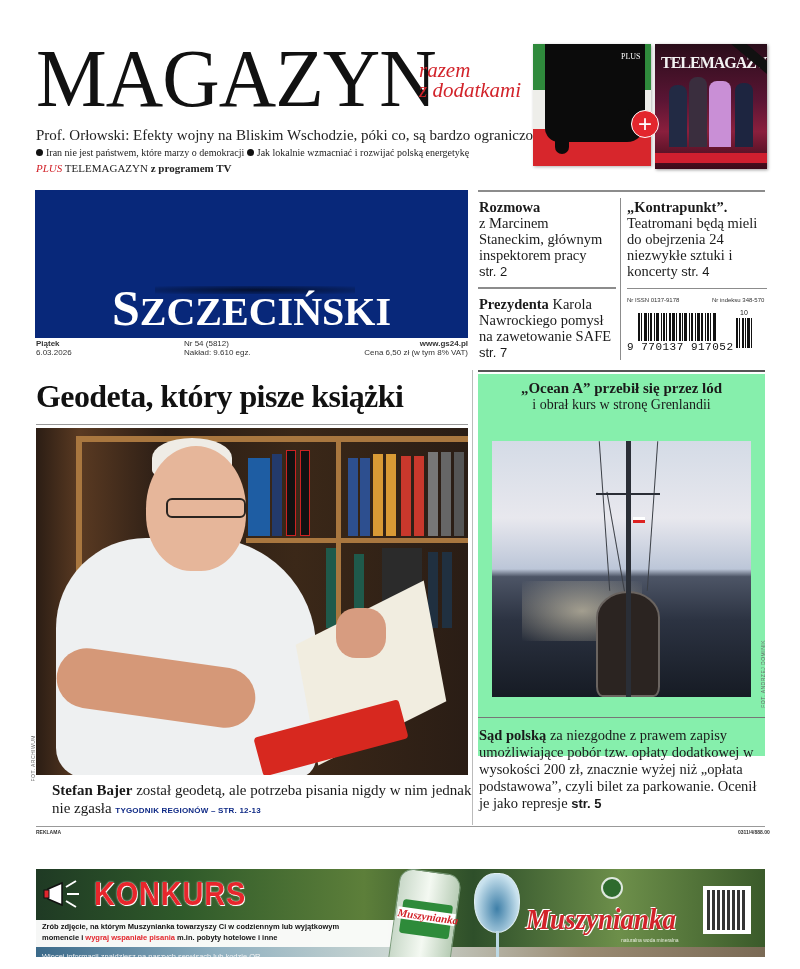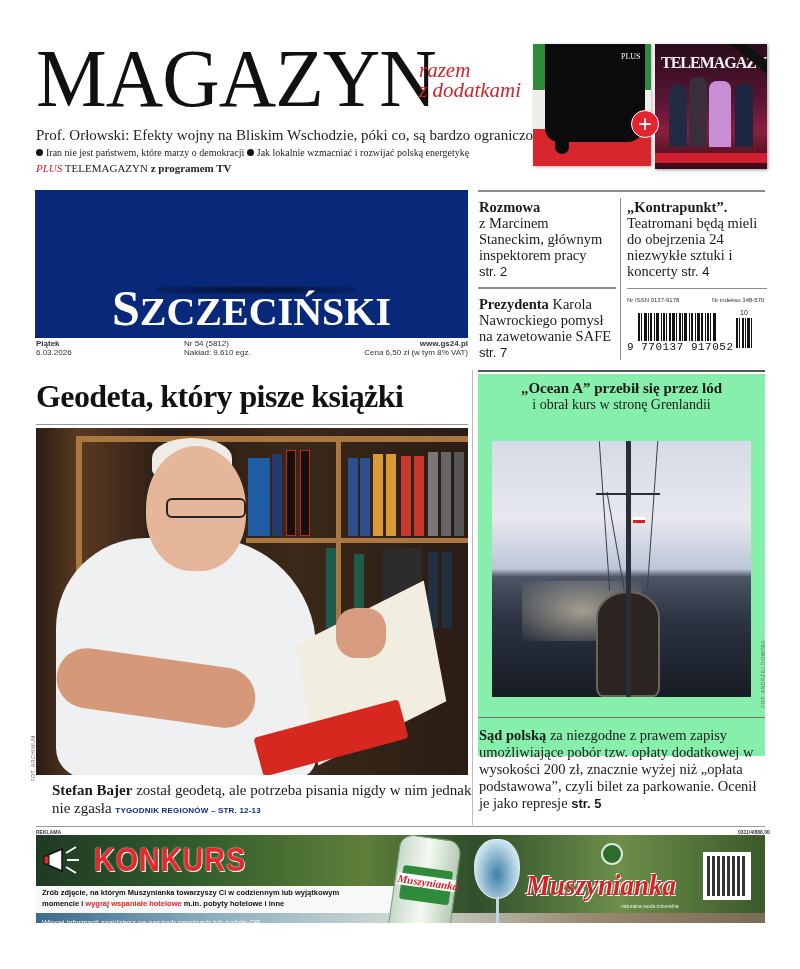--- a/index.html
+++ b/index.html
@@ -112,21 +112,21 @@
   
   .rule-sad { left: 478px; top: 717px; width: 287px; height: 1px; background: #777; }
   .t-sad { left: 479px; top: 727px; width: 290px; font-family: "Liberation Serif", serif; font-size: 14.5px; line-height: 17px; color:#1a1a1a; }
   .t-sad b { font-weight:bold; }
   .t-sad .str { font-family: "Liberation Sans", sans-serif; font-weight: bold; font-size: 13px; }
 
   
   .rule-ad { left: 36px; top: 826px; width: 729px; height: 1px; background: #999; }
   .ad-label { left: 36px; top: 829px; font-family:"Liberation Sans", sans-serif; font-size: 5px; font-weight:bold; color:#333; }
   .ad-code { left: 738px; top: 829px; font-family:"Liberation Sans", sans-serif; font-size: 5px; font-weight:bold; color:#333; }
-  .ad { left: 36px; top: 835px; width: 729px; height: 88px; overflow: hidden; background: linear-gradient(90deg,#1f3a24 0%,#2f5a2a 20%,#5d7f3a 45%,#2e4f2a 60%,#6d8f4a 80%,#3a5a2a 100%); }
+  .ad { left: 36px; top: 869px; width: 729px; height: 88px; overflow: hidden; background: linear-gradient(90deg,#1f3a24 0%,#2f5a2a 20%,#5d7f3a 45%,#2e4f2a 60%,#6d8f4a 80%,#3a5a2a 100%); }
   .ad .water { position:absolute; left:0; top:78px; width:100%; height:20px; background: linear-gradient(90deg,#3b6a8a,#8fb0c0,#cfd9d4,#9a8b72,#7a6a55); }
   .ad .whitebar { position:absolute; left:0; top:51px; width:400px; height:27px; background: rgba(255,255,255,0.96); }
   .ad .konkurs { position:absolute; left:58px; top:4px; font-family:"Liberation Sans", sans-serif; font-weight:bold; font-size:34px; line-height:40px; color:#e8262c; letter-spacing: 1px; text-shadow: 0 0 2px #fff, 1px 1px 0 #fff; transform: scaleX(0.85); transform-origin:left; }
   .ad .mega { position:absolute; left:6px; top:8px; width:40px; height:34px; }
   .ad .line1 { position:absolute; left:6px; top:53px; font-family:"Liberation Sans", sans-serif; font-size:7.5px; font-weight:bold; color:#111; white-space: nowrap; }
   .ad .line2 { position:absolute; left:6px; top:64px; font-family:"Liberation Sans", sans-serif; font-size:7.5px; font-weight:bold; color:#111; white-space: nowrap; }
   .ad .red { color:#e3262d; }
   .ad .line3 { position:absolute; left:6px; top:83px; font-family:"Liberation Sans", sans-serif; font-size:7.5px; color:#f4f4f4; white-space: nowrap; }
   .ad .bottle { position:absolute; left:358px; top:2px; width:62px; height:96px; background: linear-gradient(90deg,#c9d9c9,#f4f9f2,#b7ccb5); border-radius: 14px 14px 6px 6px; transform: rotate(8deg); border:1px solid #7a9a7a; }
   .ad .bottle-label { position:absolute; left:6px; top:30px; width:50px; height:34px; background:#2e8b3a; border-radius:3px; }
@@ -338,21 +338,21 @@
   <svg class="mega" viewBox="0 0 40 34">
     <polygon points="6,12 20,6 20,28 6,22" fill="#ffffff" stroke="#111" stroke-width="1.5"></polygon>
     <rect x="2" y="13" width="5" height="8" fill="#e3262d" stroke="#111" stroke-width="1"></rect>
     <path d="M24 10 L34 4 M25 17 L37 17 M24 24 L34 30" stroke="#fff" stroke-width="2"></path>
   </svg>
   <div class="konkurs">KONKURS</div>
   <div class="whitebar"></div>
   <div class="line1">Zrób zdjęcie, na którym Muszynianka towarzyszy Ci w codziennym lub wyjątkowym</div>
   <div class="line2">
     <span>momencie i</span>
-    <span class="red">wygraj wspaniałe hotelowe</span>
+    <span class="red">wygraj wspaniałe pisania</span>
     <span>m.in. pobyty hotelowe i inne</span>
   </div>
   <div class="line3">Więcej informacji znajdziesz na naszych serwisach lub kodzie QR</div>
   <div class="bottle">
     <div class="bottle-label"></div>
     <div class="bottle-text">Muszynianka</div>
   </div>
   <div class="glass"></div>
   <div class="stem"></div>
   <div class="logo"></div>

